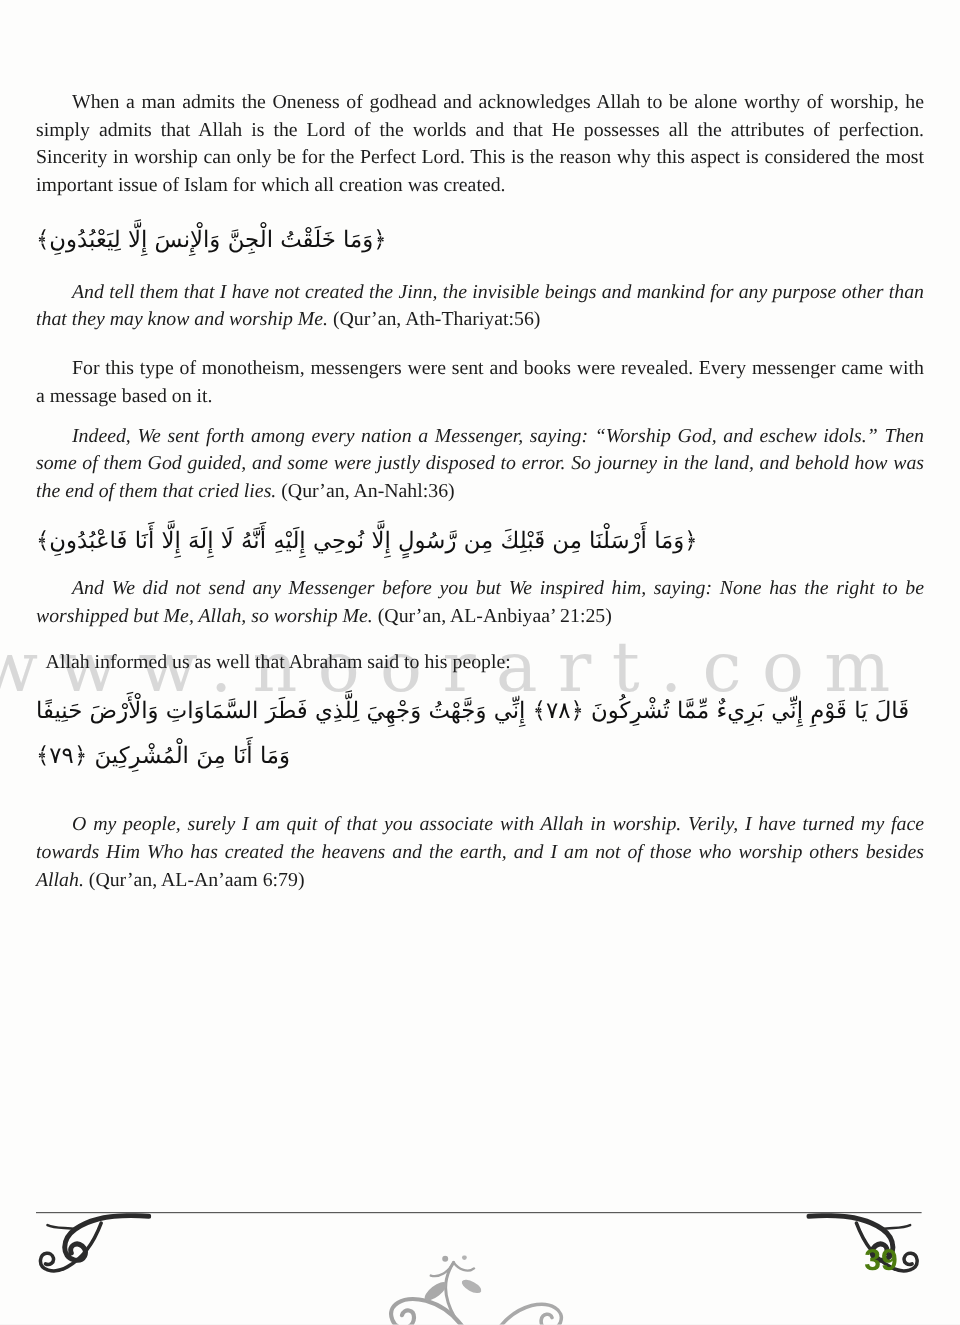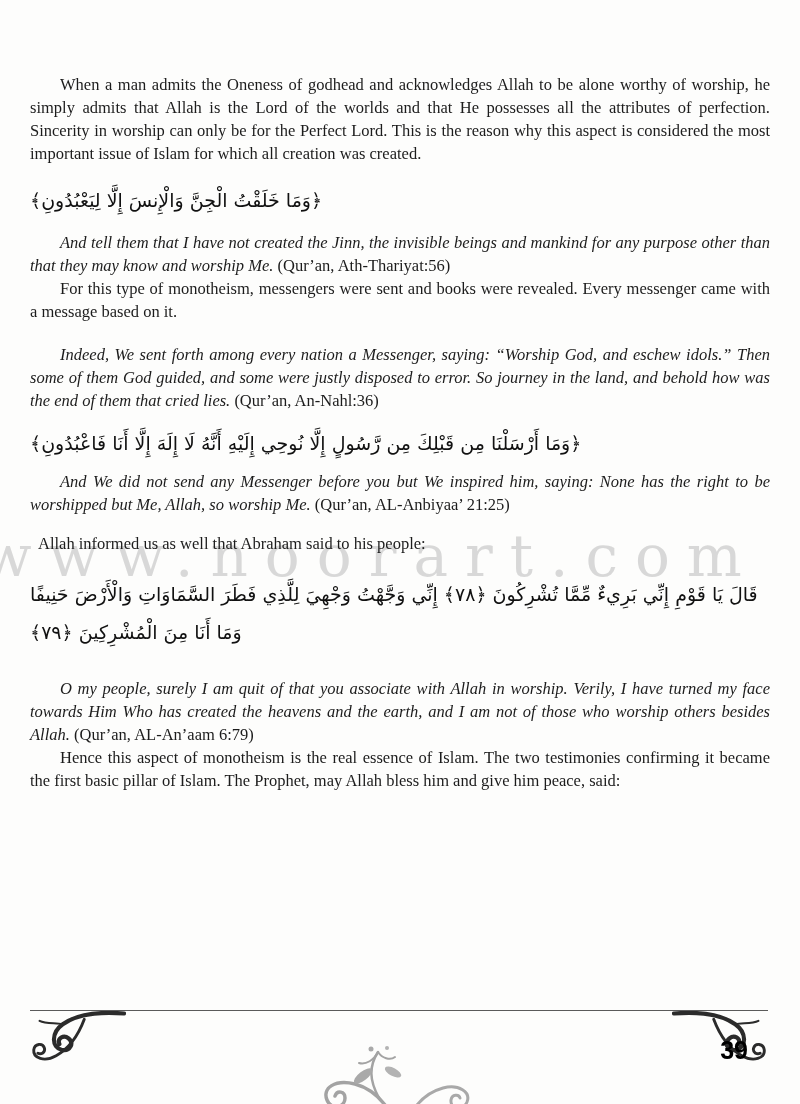--- a/index.html
+++ b/index.html
@@ -24,39 +24,39 @@
     font-size:16.5px;line-height:23px;margin:0;
     text-align:justify;text-indent:30px;font-style:italic;
   }
   .quote .ref{font-style:normal;}
   .arabic{
     direction:rtl;unicode-bidi:isolate;
     font-family:"DejaVu Sans", sans-serif;
     font-size:19px;line-height:38px;
     text-align:left;margin:0;color:#111;
   }
-  .mt10{margin-top:20px}.mt12{margin-top:12px}.mt14{margin-top:26px}
-  .mt16{margin-top:16px}.mt18{}.mt8{margin-top:8px}
+  .mt10{margin-top:10px}.mt12{margin-top:12px}.mt14{margin-top:26px}
+  .mt16{margin-top:16px}.mt18{margin-top:18px}.mt8{margin-top:8px}
   .watermark{
     position:absolute;top:522px;left:-18px;z-index:1;
     font-family:"DejaVu Serif", serif;
     font-size:58px;letter-spacing:17px;white-space:nowrap;
     color:#c3c3c3;opacity:.62;pointer-events:none;
   }
   .footer-rule{
     position:absolute;left:30px;right:32px;top:1010px;z-index:2;
     border-top:1.5px solid #5a5a5a;
   }
   .flourish{position:absolute;top:1011px;width:100px;height:58px;z-index:2;}
   .flourish.left{left:26px;}
   .flourish.right{right:28px;transform:scaleX(-1);}
   .page-number{
     position:absolute;top:1036px;right:52px;z-index:3;
     font-family:"Liberation Sans", sans-serif;
-    font-weight:bold;font-size:25px;color:#000000;
+    font-weight:bold;font-size:25px;color:#4d7c0f;
   }
   .floral{
     position:absolute;left:50%;transform:translateX(-50%);
     top:1046px;width:250px;height:100px;z-index:1;
   }
 </style>
 </head>
 <body>
 
 <div class="page">
@@ -80,21 +80,20 @@
     <p class="arabic mt12">﴿وَمَا أَرْسَلْنَا مِن قَبْلِكَ مِن رَّسُولٍ إِلَّا نُوحِي إِلَيْهِ أَنَّهُ لَا إِلَهَ إِلَّا أَنَا فَاعْبُدُونِ﴾</p>
 
     <p class="quote mt8"><span>And We did not send any Messenger before you but We inspired him, saying: None has the right to be worshipped but Me, Allah, so worship Me.</span><span class="ref"> (Qur’an, AL-Anbiyaa’ 21:25)</span></p>
 
     <p class="para small-indent mt16">Allah informed us as well that Abraham said to his people:</p>
 
     <p class="arabic mt10">قَالَ يَا قَوْمِ إِنِّي بَرِيءٌ مِّمَّا تُشْرِكُونَ ﴿٧٨﴾ إِنِّي وَجَّهْتُ وَجْهِيَ لِلَّذِي فَطَرَ السَّمَاوَاتِ وَالْأَرْضَ حَنِيفًا وَمَا أَنَا مِنَ الْمُشْرِكِينَ ﴿٧٩﴾</p>
 
     <p class="quote mt14"><span>O my people, surely I am quit of that you associate  with Allah in worship.  Verily, I have turned my face towards Him Who has created the heavens and the earth, and I am not of those who worship others besides Allah.</span><span class="ref"> (Qur’an, AL-An’aam 6:79)</span></p>
 
-    <p class="para mt18">Hence this aspect of monotheism is the real essence of Islam. The two testimonies confirming it became the first basic pillar of Islam. The Prophet, may Allah bless him and give him peace, said:</p>
 
   </div>
 
   <div class="footer-rule"></div>
 
   <svg class="flourish left" viewBox="0 0 120 70" aria-hidden="true">
     <path d="M118 3 C80 0 58 6 44 16 C30 26 30 44 43 47 C53 49 58 39 51 33 C45 28 37 33 40 40" fill="none" stroke="#2b2b2b" stroke-width="5" stroke-linecap="round"></path>
     <path d="M70 10 C64 26 54 44 36 54 C22 62 8 57 9 47 C10 39 20 38 22 45 C23 50 18 53 14 51" fill="none" stroke="#2b2b2b" stroke-width="3.5" stroke-linecap="round"></path>
     <path d="M44 16 C36 14 24 16 16 12" fill="none" stroke="#2b2b2b" stroke-width="2.5" stroke-linecap="round"></path>
   </svg>

